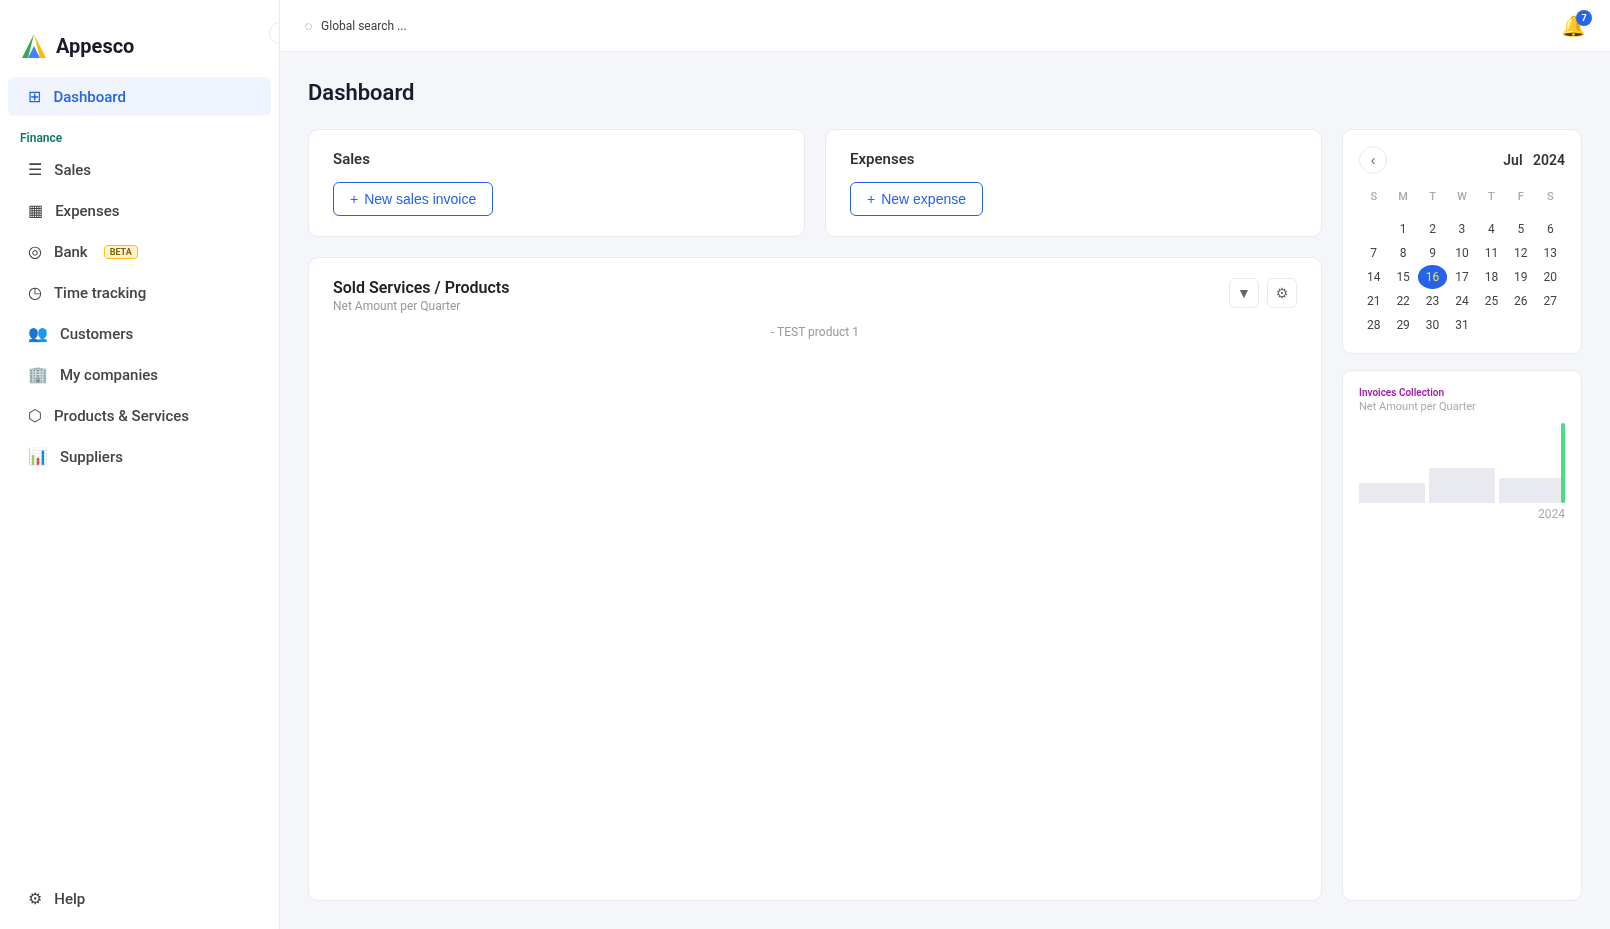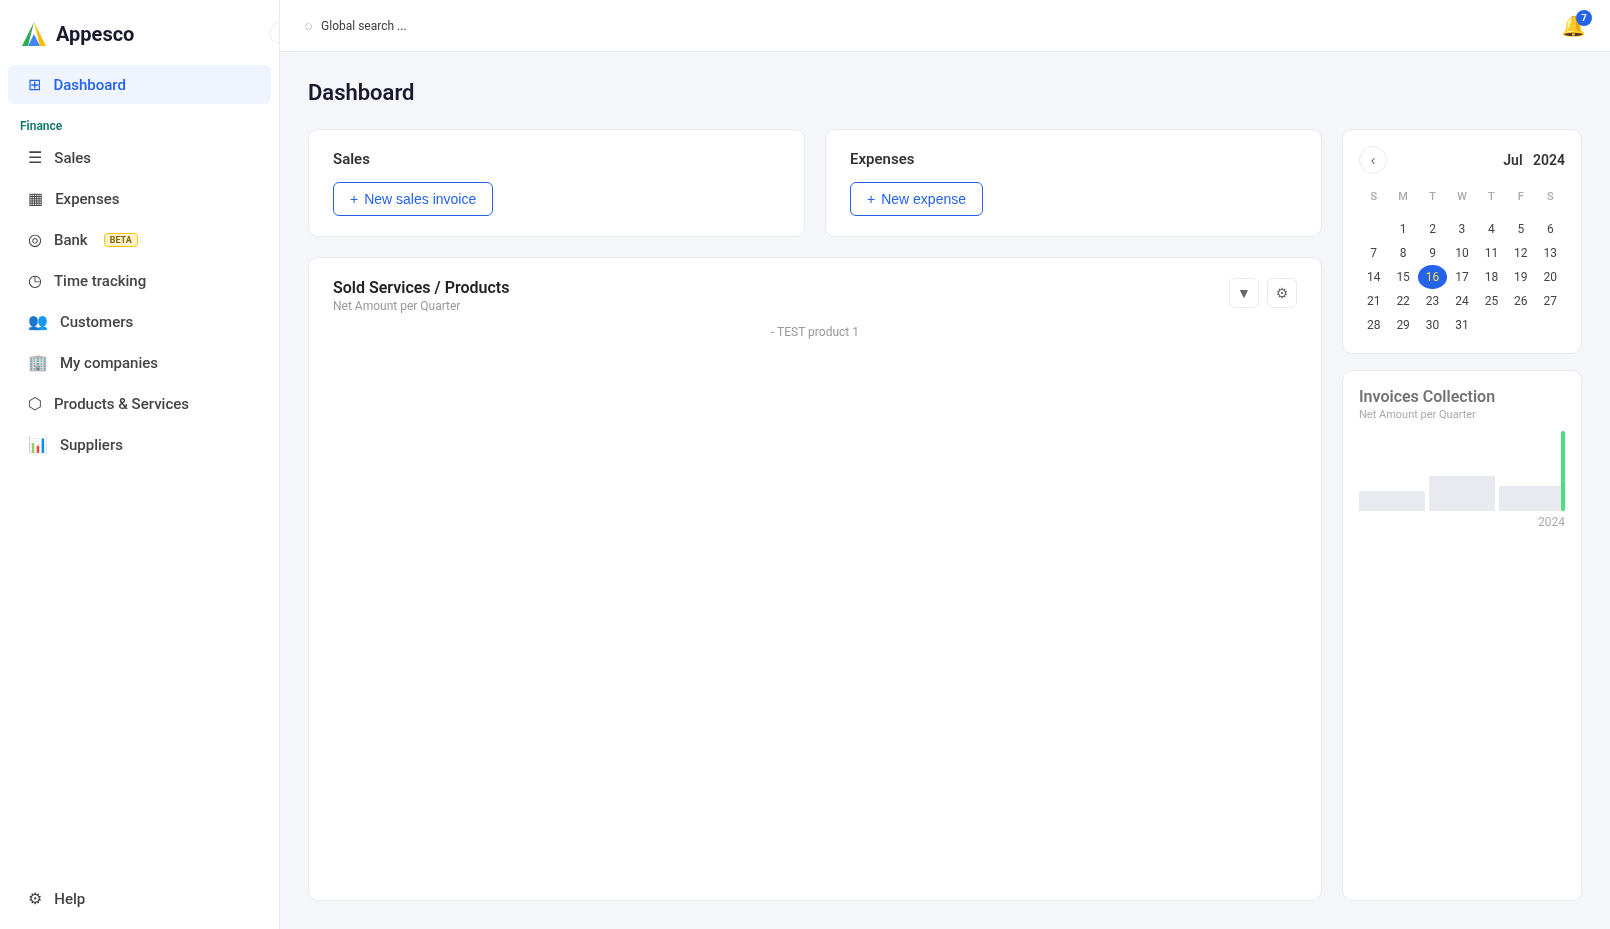--- a/index.html
+++ b/index.html
@@ -14,21 +14,21 @@
       display: flex;
       flex-direction: column;
       height: 100vh;
       overflow-y: auto;
       position: relative;
     }
     .sidebar-logo {
       display: flex;
       align-items: center;
       gap: 8px;
-      padding: 20px 20px 16px 20px;
+      padding: 32px 20px 16px 20px;
     }
     .logo-icon {
       width: 28px;
       height: 28px;
     }
     .logo-text {
       font-size: 20px;
       font-weight: 700;
       color: #1a1a2e;
     }
@@ -355,23 +355,23 @@
 
     
     .invoices-widget {
       background: #fff;
       border: 1px solid #e8eaf0;
       border-radius: 10px;
       padding: 16px;
       flex: 1;
     }
     .widget-title {
-      font-size: 16px;
+      font-size: 10px;
       font-weight: 600;
-      color: #737373;
+      color: #a21caf;
       margin-bottom: 2px;
     }
     .widget-subtitle {
       font-size: 11px;
       color: #aaa;
       margin-bottom: 10px;
     }
     .invoices-bar-area {
       height: 80px;
       display: flex;

